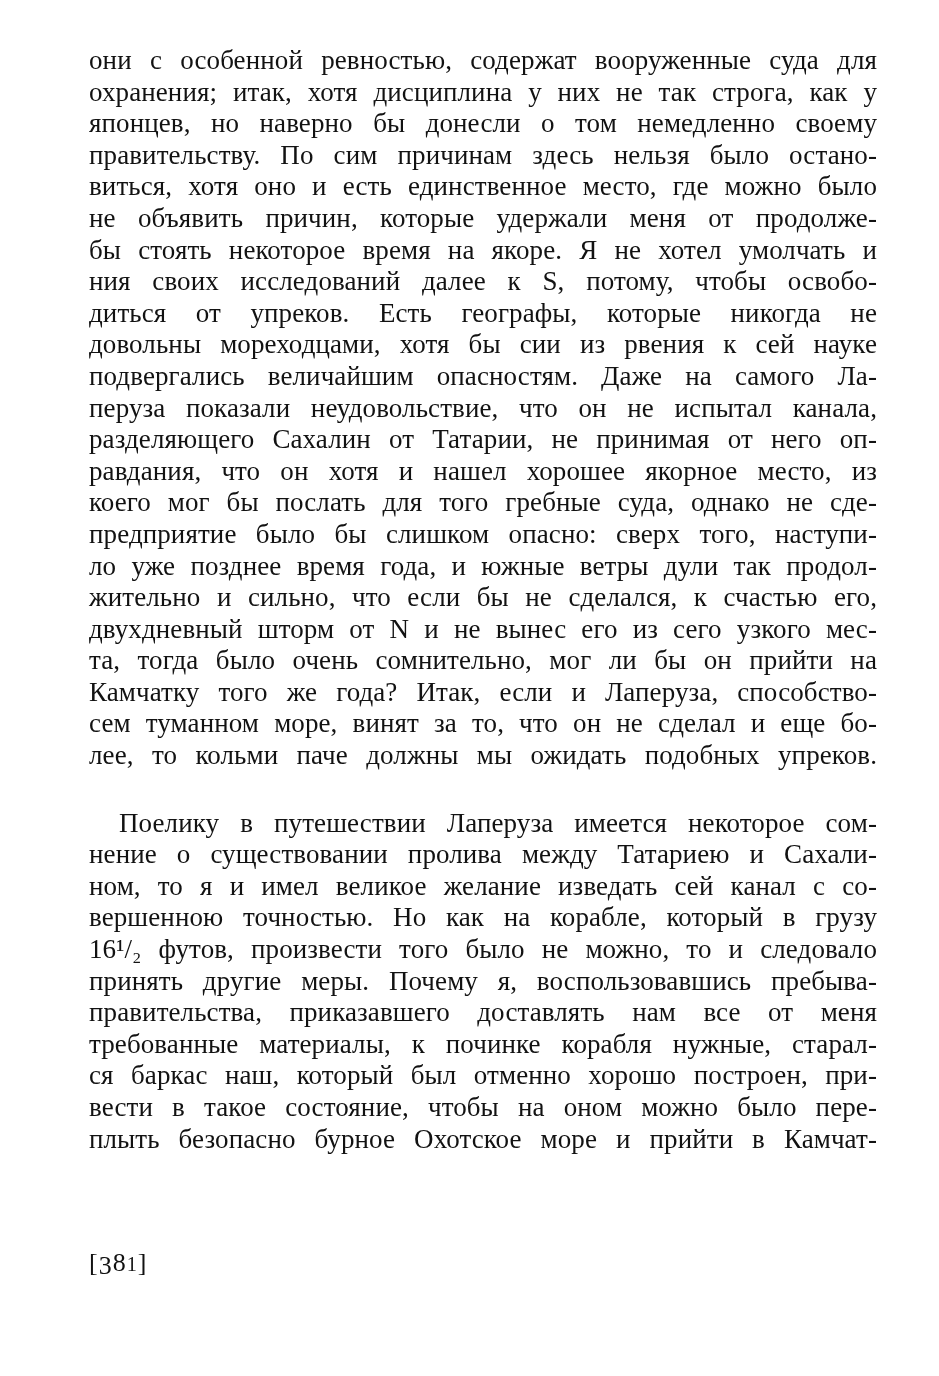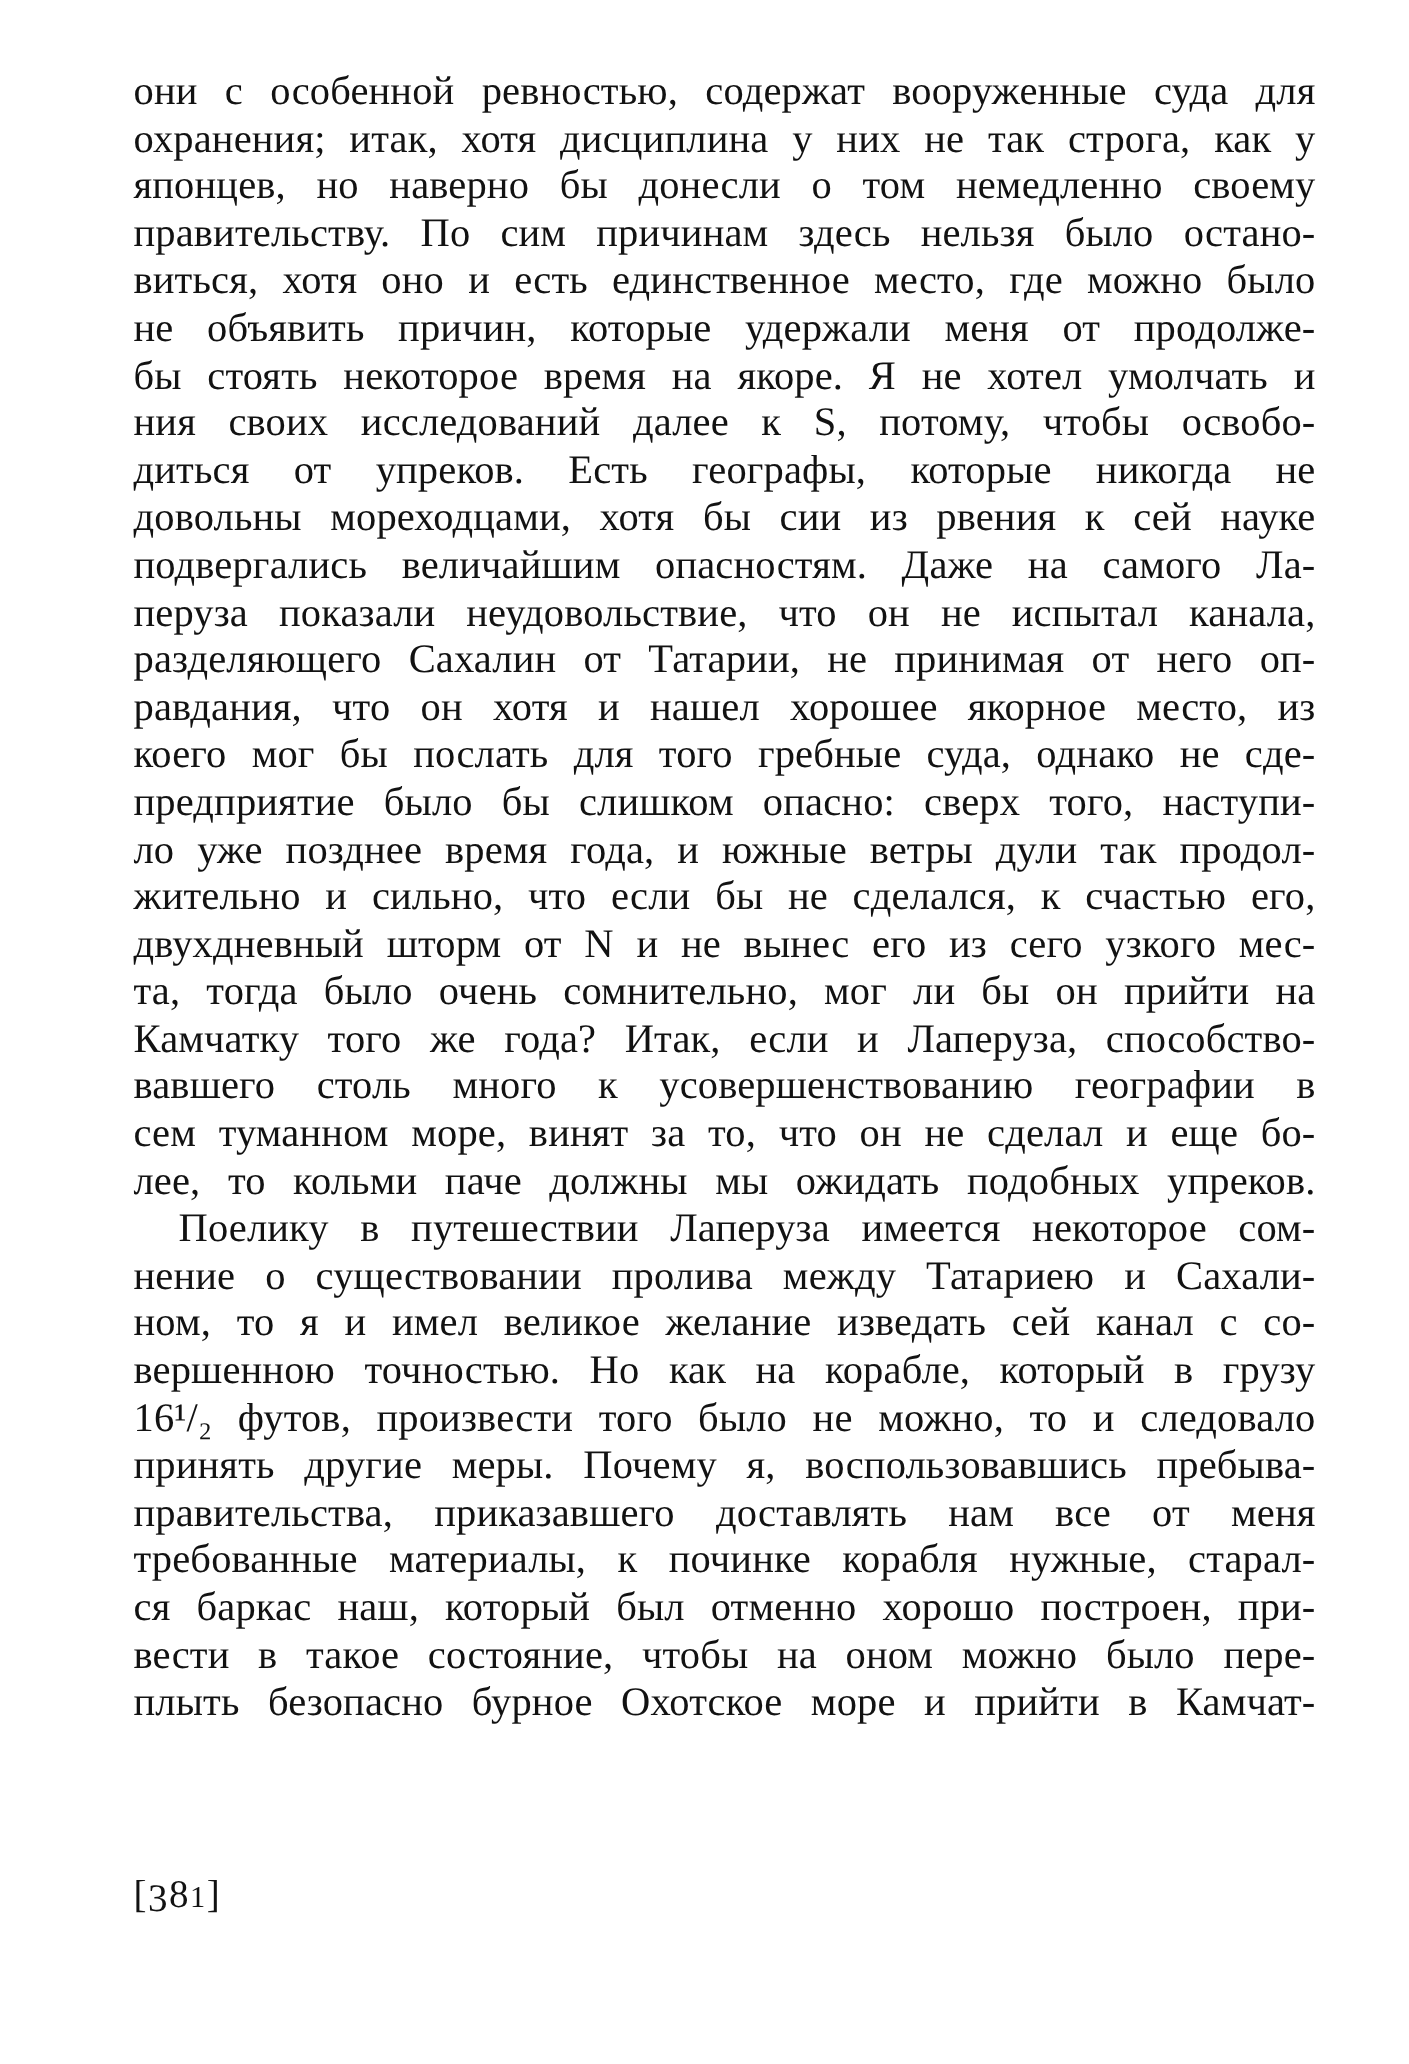--- a/index.html
+++ b/index.html
@@ -34,20 +34,21 @@
   .line {
     text-align: justify;
     
     text-align-last: justify;
     white-space: normal;
     height: 31.6px;
     overflow: visible;
   }
   .line.indent {
     text-indent: 30px;
+    margin-top: 36px;
   }
   .footer {
     position: absolute;
     top: 1248px;
     left: 89px;
     width: 788px;
     text-align: left;
   }
   .page-number {
     font-size: 26px;
@@ -77,21 +78,20 @@
       <div class="line">перуза показали неудовольствие, что он не испытал канала,</div>
       <div class="line">разделяющего Сахалин от Татарии, не принимая от него оп-</div>
       <div class="line">равдания, что он хотя и нашел хорошее якорное место, из</div>
       <div class="line">коего мог бы послать для того гребные суда, однако не сде-</div>
       <div class="line">предприятие было бы слишком опасно: сверх того, наступи-</div>
       <div class="line">ло уже позднее время года, и южные ветры дули так продол-</div>
       <div class="line">жительно и сильно, что если бы не сделался, к счастью его,</div>
       <div class="line">двухдневный шторм от N и не вынес его из сего узкого мес-</div>
       <div class="line">та, тогда было очень сомнительно, мог ли бы он прийти на</div>
       <div class="line">Камчатку того же года? Итак, если и Лаперуза, способство-</div>
-      <div class="line">вавшего столь много к усовершенствованию географии в</div>
       <div class="line">сем туманном море, винят за то, что он не сделал и еще бо-</div>
       <div class="line">лее, то кольми паче должны мы ожидать подобных упреков.</div>
       <div class="line indent">Поелику в путешествии Лаперуза имеется некоторое сом-</div>
       <div class="line">нение о существовании пролива между Татариею и Сахали-</div>
       <div class="line">ном, то я и имел великое желание изведать сей канал с со-</div>
       <div class="line">вершенною точностью. Но как на корабле, который в грузу</div>
       <div class="line">16¹/₂ футов, произвести того было не можно, то и следовало</div>
       <div class="line">принять другие меры. Почему я, воспользовавшись пребыва-</div>
       <div class="line">правительства, приказавшего доставлять нам все от меня</div>
       <div class="line">требованные материалы, к починке корабля нужные, старал-</div>

